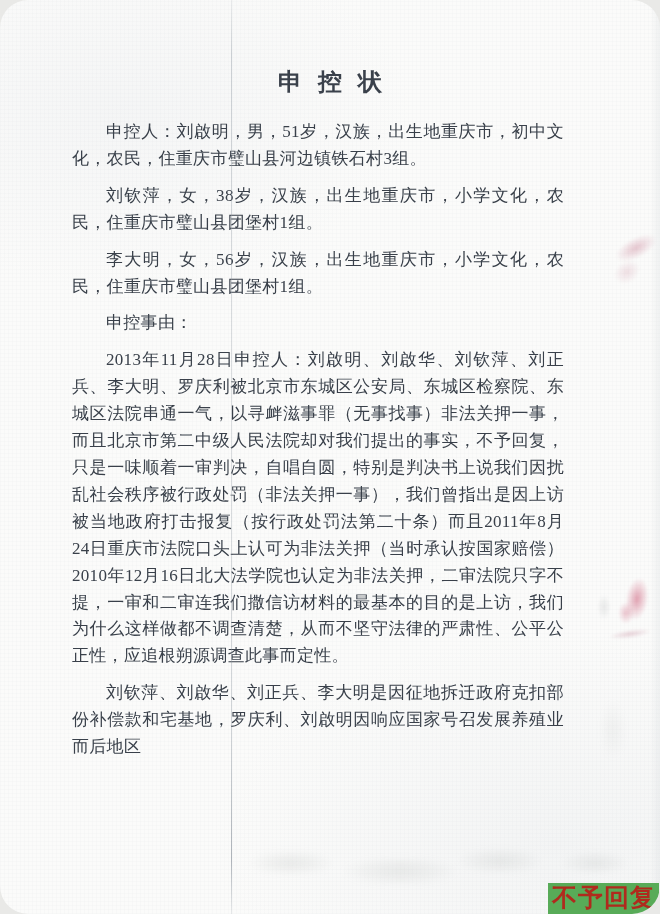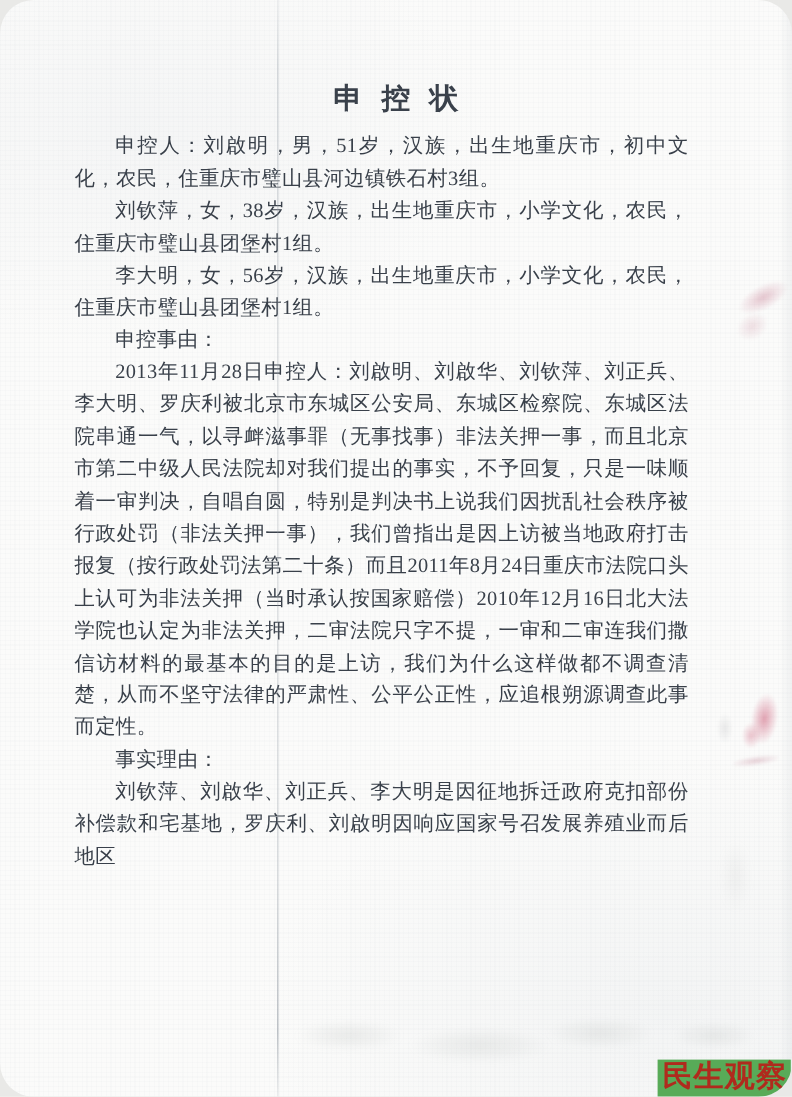--- a/index.html
+++ b/index.html
@@ -37,21 +37,21 @@
   }
   .body-text {
     position: absolute;
     top: 109px; left: 62px; width: 512px;
     font-size: 17px;
     line-height: 26.9px;
     text-align: justify;
     color: #39404a;
     letter-spacing: 0.3px;
   }
-  .body-text p { margin: 0; text-indent: 2em; font-family: Liberation Serif, serif; }
+  .body-text p { margin: 10px; text-indent: 2em; font-family: Liberation Serif, serif; }
   .fold-line {
     position: absolute; left: 231px; top: 0;
     width: 1px; height: 100%;
     background: linear-gradient(to bottom,
       rgba(140,150,160,0.15),
       rgba(140,150,160,0.42) 6%,
       rgba(145,153,162,0.30) 45%,
       rgba(135,145,155,0.38) 80%,
       rgba(110,120,132,0.55) 94%,
       rgba(140,150,160,0.18));
@@ -115,36 +115,35 @@
   <div class="edge-shade"></div>
 
   <h1 class="title">申控状</h1>
 
   <div class="body-text">
     <p>申控人：刘啟明，男，51岁，汉族，出生地重庆市，初中文化，农民，住重庆市璧山县河边镇铁石村3组。</p>
     <p>刘钦萍，女，38岁，汉族，出生地重庆市，小学文化，农民，住重庆市璧山县团堡村1组。</p>
     <p>李大明，女，56岁，汉族，出生地重庆市，小学文化，农民，住重庆市璧山县团堡村1组。</p>
     <p>申控事由：</p>
     <p>2013年11月28日申控人：刘啟明、刘啟华、刘钦萍、刘正兵、李大明、罗庆利被北京市东城区公安局、东城区检察院、东城区法院串通一气，以寻衅滋事罪（无事找事）非法关押一事，而且北京市第二中级人民法院却对我们提出的事实，不予回复，只是一味顺着一审判决，自唱自圆，特别是判决书上说我们因扰乱社会秩序被行政处罚（非法关押一事），我们曾指出是因上访被当地政府打击报复（按行政处罚法第二十条）而且2011年8月24日重庆市法院口头上认可为非法关押（当时承认按国家赔偿）2010年12月16日北大法学院也认定为非法关押，二审法院只字不提，一审和二审连我们撒信访材料的最基本的目的是上访，我们为什么这样做都不调查清楚，从而不坚守法律的严肃性、公平公正性，应追根朔源调查此事而定性。</p>
-    <p>事实理由：</p>
     <p>刘钦萍、刘啟华、刘正兵、李大明是因征地拆迁政府克扣部份补偿款和宅基地，罗庆利、刘啟明因响应国家号召发展养殖业而后地区</p>
   </div>
 
   <div class="fold-line"></div>
 
   <div class="artifact smudge-a1"></div>
   <div class="artifact smudge-a2"></div>
   <div class="artifact smudge-b1"></div>
   <div class="artifact smudge-b2"></div>
   <div class="artifact smudge-b3"></div>
   <div class="artifact smudge-b4"></div>
 
   <div class="artifact ghost ghost-1"></div>
   <div class="artifact ghost ghost-2"></div>
   <div class="artifact ghost ghost-3"></div>
   <div class="artifact ghost ghost-4"></div>
   <div class="artifact ghost ghost-5"></div>
 
   <div class="watermark">
-    <span>民生观察</span>
+    <span>不予回复</span>
   </div>
 
 </div>
 
 </body></html>

